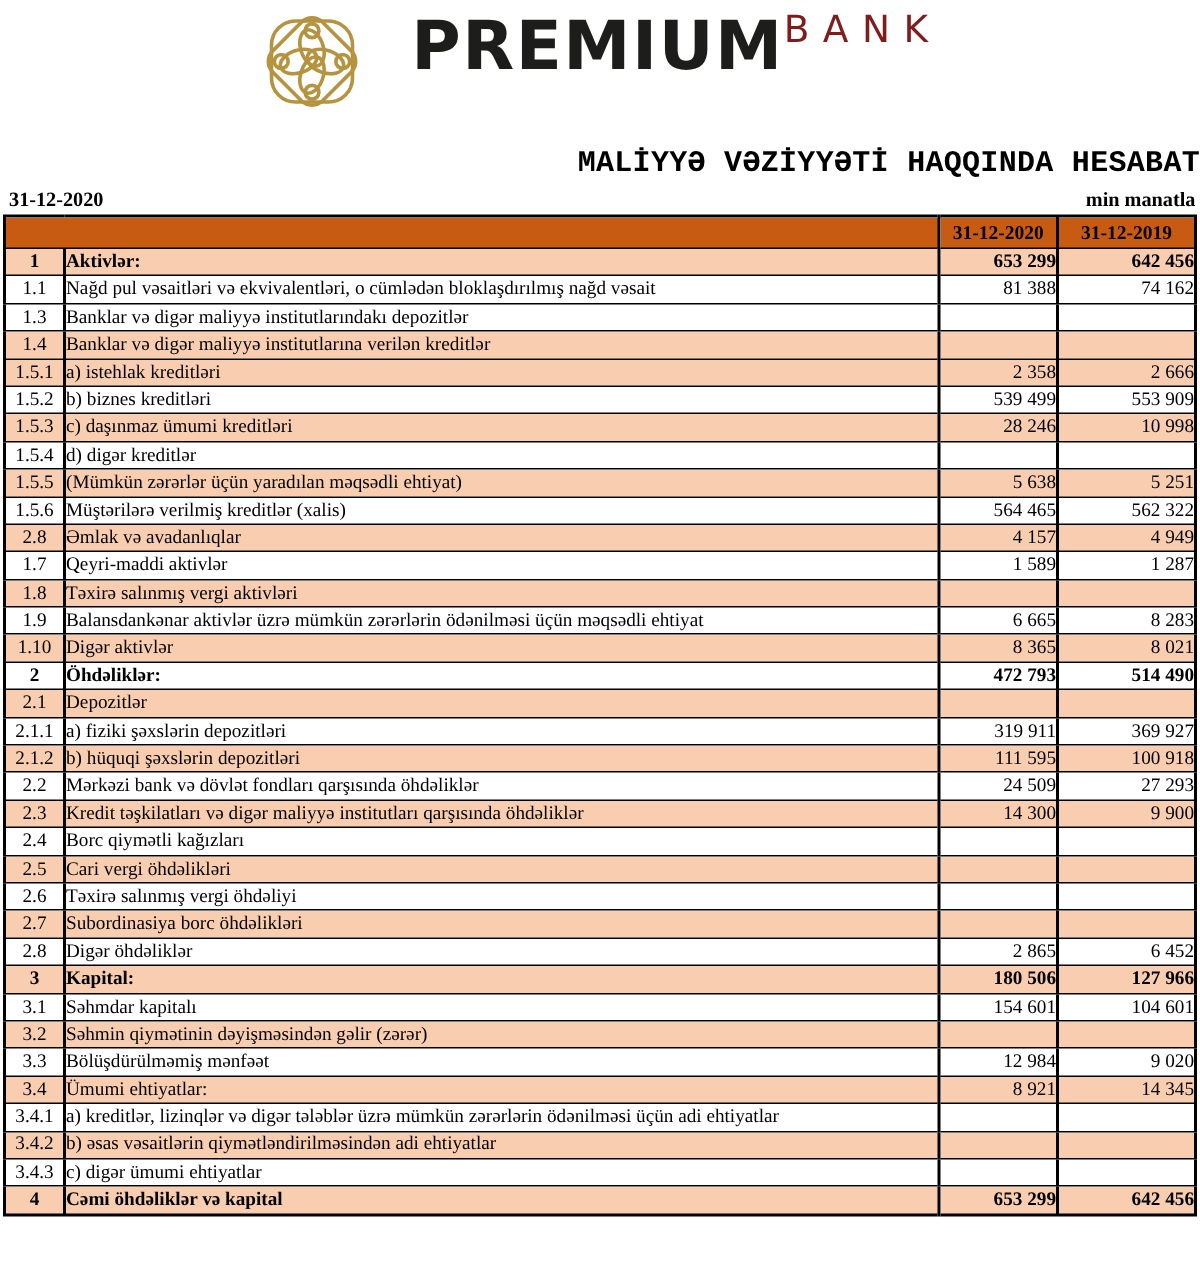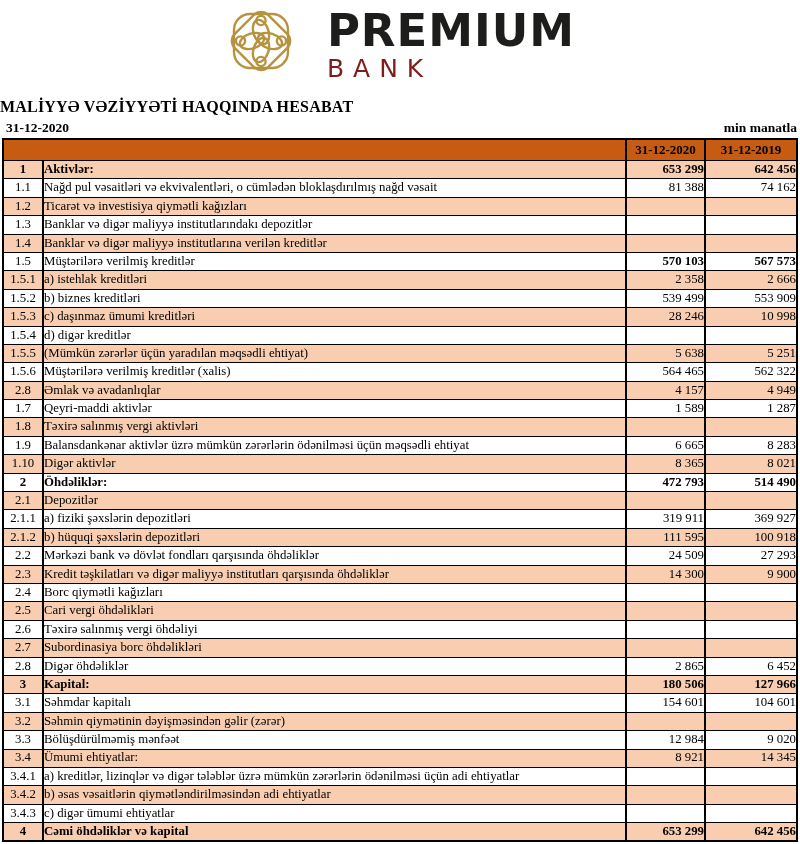--- a/index.html
+++ b/index.html
@@ -6,33 +6,34 @@
   body{
     width:800px;height:844px;overflow:hidden;position:relative;
     font-family:"Liberation Serif", serif;color:#000;
   }
   
   .logo-wrap{
     display:flex;justify-content:center;align-items:flex-start;
     padding-top:4px;height:96px;box-sizing:border-box;gap:12px;
   }
   .logo-icon{width:72px;height:74px;flex:0 0 auto;}
-  .logo-text{display:flex;flex-direction:column;line-height:1;margin-left:18px;}
+  .logo-text{display:flex;line-height:1;margin-left:18px;}
   .brand{
     font-family:"DejaVu Sans", sans-serif;font-weight:800;font-size:45px;
     letter-spacing:1px;color:#1d1d1b;margin-top:4px;
   }
   .brand-sub{
     font-family:"DejaVu Sans", sans-serif;font-weight:400;font-size:25px;
     letter-spacing:9px;color:#7f1d1d;margin-top:3px;
   }
   
   .report-title{
-    text-align:left;font-weight:bold;font-size:16px;letter-spacing:.2px;
+    text-align:right;font-weight:bold;font-size:20px;letter-spacing:.2px;
     margin-top:2px;
+    font-family:Liberation Mono, monospace;
   }
   .meta-line{
     display:flex;justify-content:space-between;align-items:flex-end;
     font-weight:bold;font-size:13.5px;
     margin:4px 3px 2px 6px;
   }
   
   table.fin{
     width:796px;margin:0 2px;border-collapse:collapse;
     font-size:12.8px;table-layout:fixed;
@@ -111,43 +112,31 @@
         <td class="label">Aktivlər:</td>
         <td class="val">653 299</td>
         <td class="val">642 456</td>
       </tr>
       <tr>
         <td class="num">1.1</td>
         <td class="label">Nağd pul vəsaitləri və  ekvivalentləri, o cümlədən bloklaşdırılmış nağd vəsait</td>
         <td class="val">81 388</td>
         <td class="val">74 162</td>
       </tr>
-      <tr class="alt">
-        <td class="num">1.2</td>
-        <td class="label">Ticarət və investisiya qiymətli kağızları</td>
-        <td class="val"></td>
-        <td class="val"></td>
-      </tr>
       <tr>
         <td class="num">1.3</td>
         <td class="label">Banklar və digər maliyyə institutlarındakı depozitlər</td>
         <td class="val"></td>
         <td class="val"></td>
       </tr>
       <tr class="alt">
         <td class="num">1.4</td>
         <td class="label">Banklar və digər maliyyə institutlarına verilən kreditlər</td>
         <td class="val"></td>
         <td class="val"></td>
-      </tr>
-      <tr class="bold-values">
-        <td class="num">1.5</td>
-        <td class="label">Müştərilərə verilmiş kreditlər</td>
-        <td class="val">570 103</td>
-        <td class="val">567 573</td>
       </tr>
       <tr class="alt">
         <td class="num">1.5.1</td>
         <td class="label">a) istehlak kreditləri</td>
         <td class="val">2 358</td>
         <td class="val">2 666</td>
       </tr>
       <tr>
         <td class="num">1.5.2</td>
         <td class="label">b) biznes kreditləri</td>

